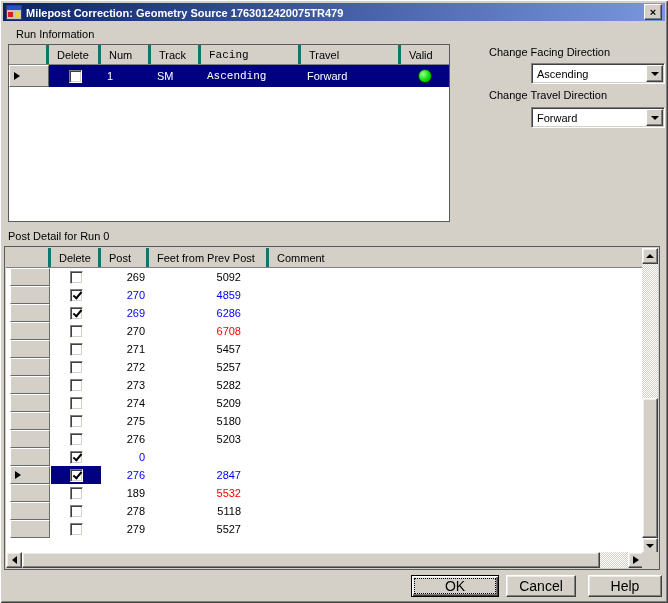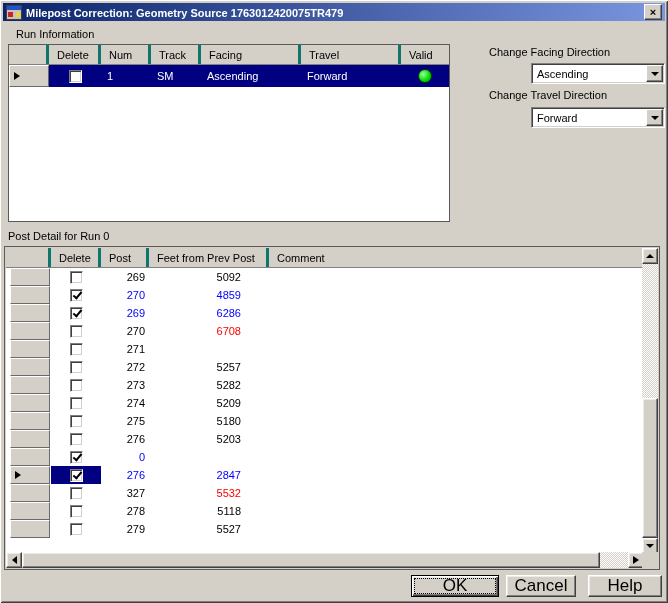--- a/index.html
+++ b/index.html
@@ -29,21 +29,21 @@
   .check{position:absolute;left:2px;top:2px;width:7px;height:3px;border-left:2px solid #000;border-bottom:2px solid #000;transform:rotate(-50deg);}
   .sel-cell{background:#d4d0c8;border:1px solid;border-color:#fff #6a6a6a #6a6a6a #fff;box-sizing:border-box;
     display:flex;align-items:center;padding-left:4px;}
   
   .grid{position:absolute;background:#fff;border:1px solid #5a5a5a;box-sizing:border-box;}
   .run-grid{left:8px;top:44px;width:442px;height:178px;}
   .grid-header{display:flex;height:20px;background:#d4d0c8;border-bottom:1px solid #808080;box-sizing:border-box;}
   .hcell{box-sizing:border-box;border-right:3px solid #0f766e;display:flex;align-items:center;padding-left:8px;}
   .hcell:last-child{border-right:none;}
   .w-sel{width:40px;padding-left:0;}
-  .w-del{width:52px;}.w-num{width:50px;}.w-trk{width:50px;}.w-fac{width:100px;}.w-trv{width:100px;}.w-val{width:48px;padding-left:8px;}
+  .w-del{width:52px;}.w-num{width:50px;}.w-trk{width:50px;}.w-fac{width:100px;font-family:Liberation Mono, monospace;}.w-trv{width:100px;}.w-val{width:48px;padding-left:8px;}
   .rrow{display:flex;height:22px;}
   .rrow.sel{background:#000080;color:#fff;}
   .rrow .cell{box-sizing:border-box;display:flex;align-items:center;padding-left:6px;}
   .rrow .cell.ctr{justify-content:center;padding-left:0;}
   .run-sel{width:40px;height:22px;flex:0 0 auto;}
   .dot{width:12px;height:12px;border-radius:50%;border:1px solid #004000;
     background:radial-gradient(circle at 35% 35%,#96ff96,#00d800 60%,#00a800);}
   
   .combo{position:absolute;width:134px;height:21px;background:#fff;box-sizing:border-box;
     border:1px solid;border-color:#808080 #fff #fff #808080;box-shadow:inset 1px 1px 0 #404040,inset -1px -1px 0 #d4d0c8;
@@ -75,21 +75,21 @@
   .sb-thumb{position:absolute;background:#d4d0c8;box-sizing:border-box;
     border:1px solid;border-color:#fff #404040 #404040 #fff;box-shadow:inset -1px -1px 0 #808080,inset 1px 1px 0 #ecebe8;}
   .vscroll{position:absolute;right:1px;top:1px;width:16px;height:306px;display:flex;flex-direction:column;}
   .v-thumb{left:0;top:134px;width:16px;height:140px;}
   .hscroll{position:absolute;left:1px;bottom:1px;height:16px;width:638px;display:flex;flex-direction:row;}
   .h-thumb{top:0;left:0;height:16px;width:578px;}
   .sb-corner{position:absolute;right:1px;bottom:1px;width:16px;height:16px;background:#d4d0c8;}
   
   .btn{position:absolute;height:22px;background:#d4d0c8;box-sizing:border-box;
     border:1px solid;border-color:#fff #404040 #404040 #fff;box-shadow:inset -1px -1px 0 #808080,inset 1px 1px 0 #ecebe8;
-    display:flex;align-items:center;justify-content:center;font-size:17px;}
+    display:flex;align-items:center;justify-content:center;font-size:14px;}
   .btn.default{border:1px solid #000;box-shadow:inset 1px 1px 0 #fff,inset -1px -1px 0 #404040,inset -2px -2px 0 #808080,inset 2px 2px 0 #ecebe8;
     outline:1px dotted #000;outline-offset:-4px;}
 </style>
 </head>
 <body>
 
 <div class="dialog">
 
   <div class="titlebar">
     <div class="app-icon">
@@ -201,20 +201,21 @@
             <div class="pcell p-post num" style="color: rgb(0, 0, 0);">270</div>
             <div class="pcell p-feet num feetpad" style="color: rgb(255, 0, 0);">6708</div>
             <div class="pcell p-com"></div>
           </div>
           <div class="prow">
             <div class="sel-cell post-sel"></div>
             <div class="pcell p-del ctr">
               <div class="cb"></div>
             </div>
             <div class="pcell p-post num" style="color: rgb(0, 0, 0);">271</div>
+            <div class="pcell p-feet num feetpad" style="color: rgb(0, 0, 0);">5457</div>
             <div class="pcell p-com"></div>
           </div>
           <div class="prow">
             <div class="sel-cell post-sel"></div>
             <div class="pcell p-del ctr">
               <div class="cb"></div>
             </div>
             <div class="pcell p-post num" style="color: rgb(0, 0, 0);">272</div>
             <div class="pcell p-feet num feetpad" style="color: rgb(0, 0, 0);">5257</div>
             <div class="pcell p-com"></div>
@@ -276,21 +277,21 @@
             </div>
             <div class="pcell p-post num" style="color: rgb(0, 0, 255);">276</div>
             <div class="pcell p-feet num feetpad" style="color: rgb(0, 0, 255);">2847</div>
             <div class="pcell p-com"></div>
           </div>
           <div class="prow">
             <div class="sel-cell post-sel"></div>
             <div class="pcell p-del ctr">
               <div class="cb"></div>
             </div>
-            <div class="pcell p-post num" style="color: rgb(0, 0, 0);">327</div>
+            <div class="pcell p-post num" style="color: rgb(0, 0, 0);">189</div>
             <div class="pcell p-feet num feetpad" style="color: rgb(255, 0, 0);">5532</div>
             <div class="pcell p-com"></div>
           </div>
           <div class="prow">
             <div class="sel-cell post-sel"></div>
             <div class="pcell p-del ctr">
               <div class="cb"></div>
             </div>
             <div class="pcell p-post num" style="color: rgb(0, 0, 0);">278</div>
             <div class="pcell p-feet num feetpad" style="color: rgb(0, 0, 0);">5118</div>

